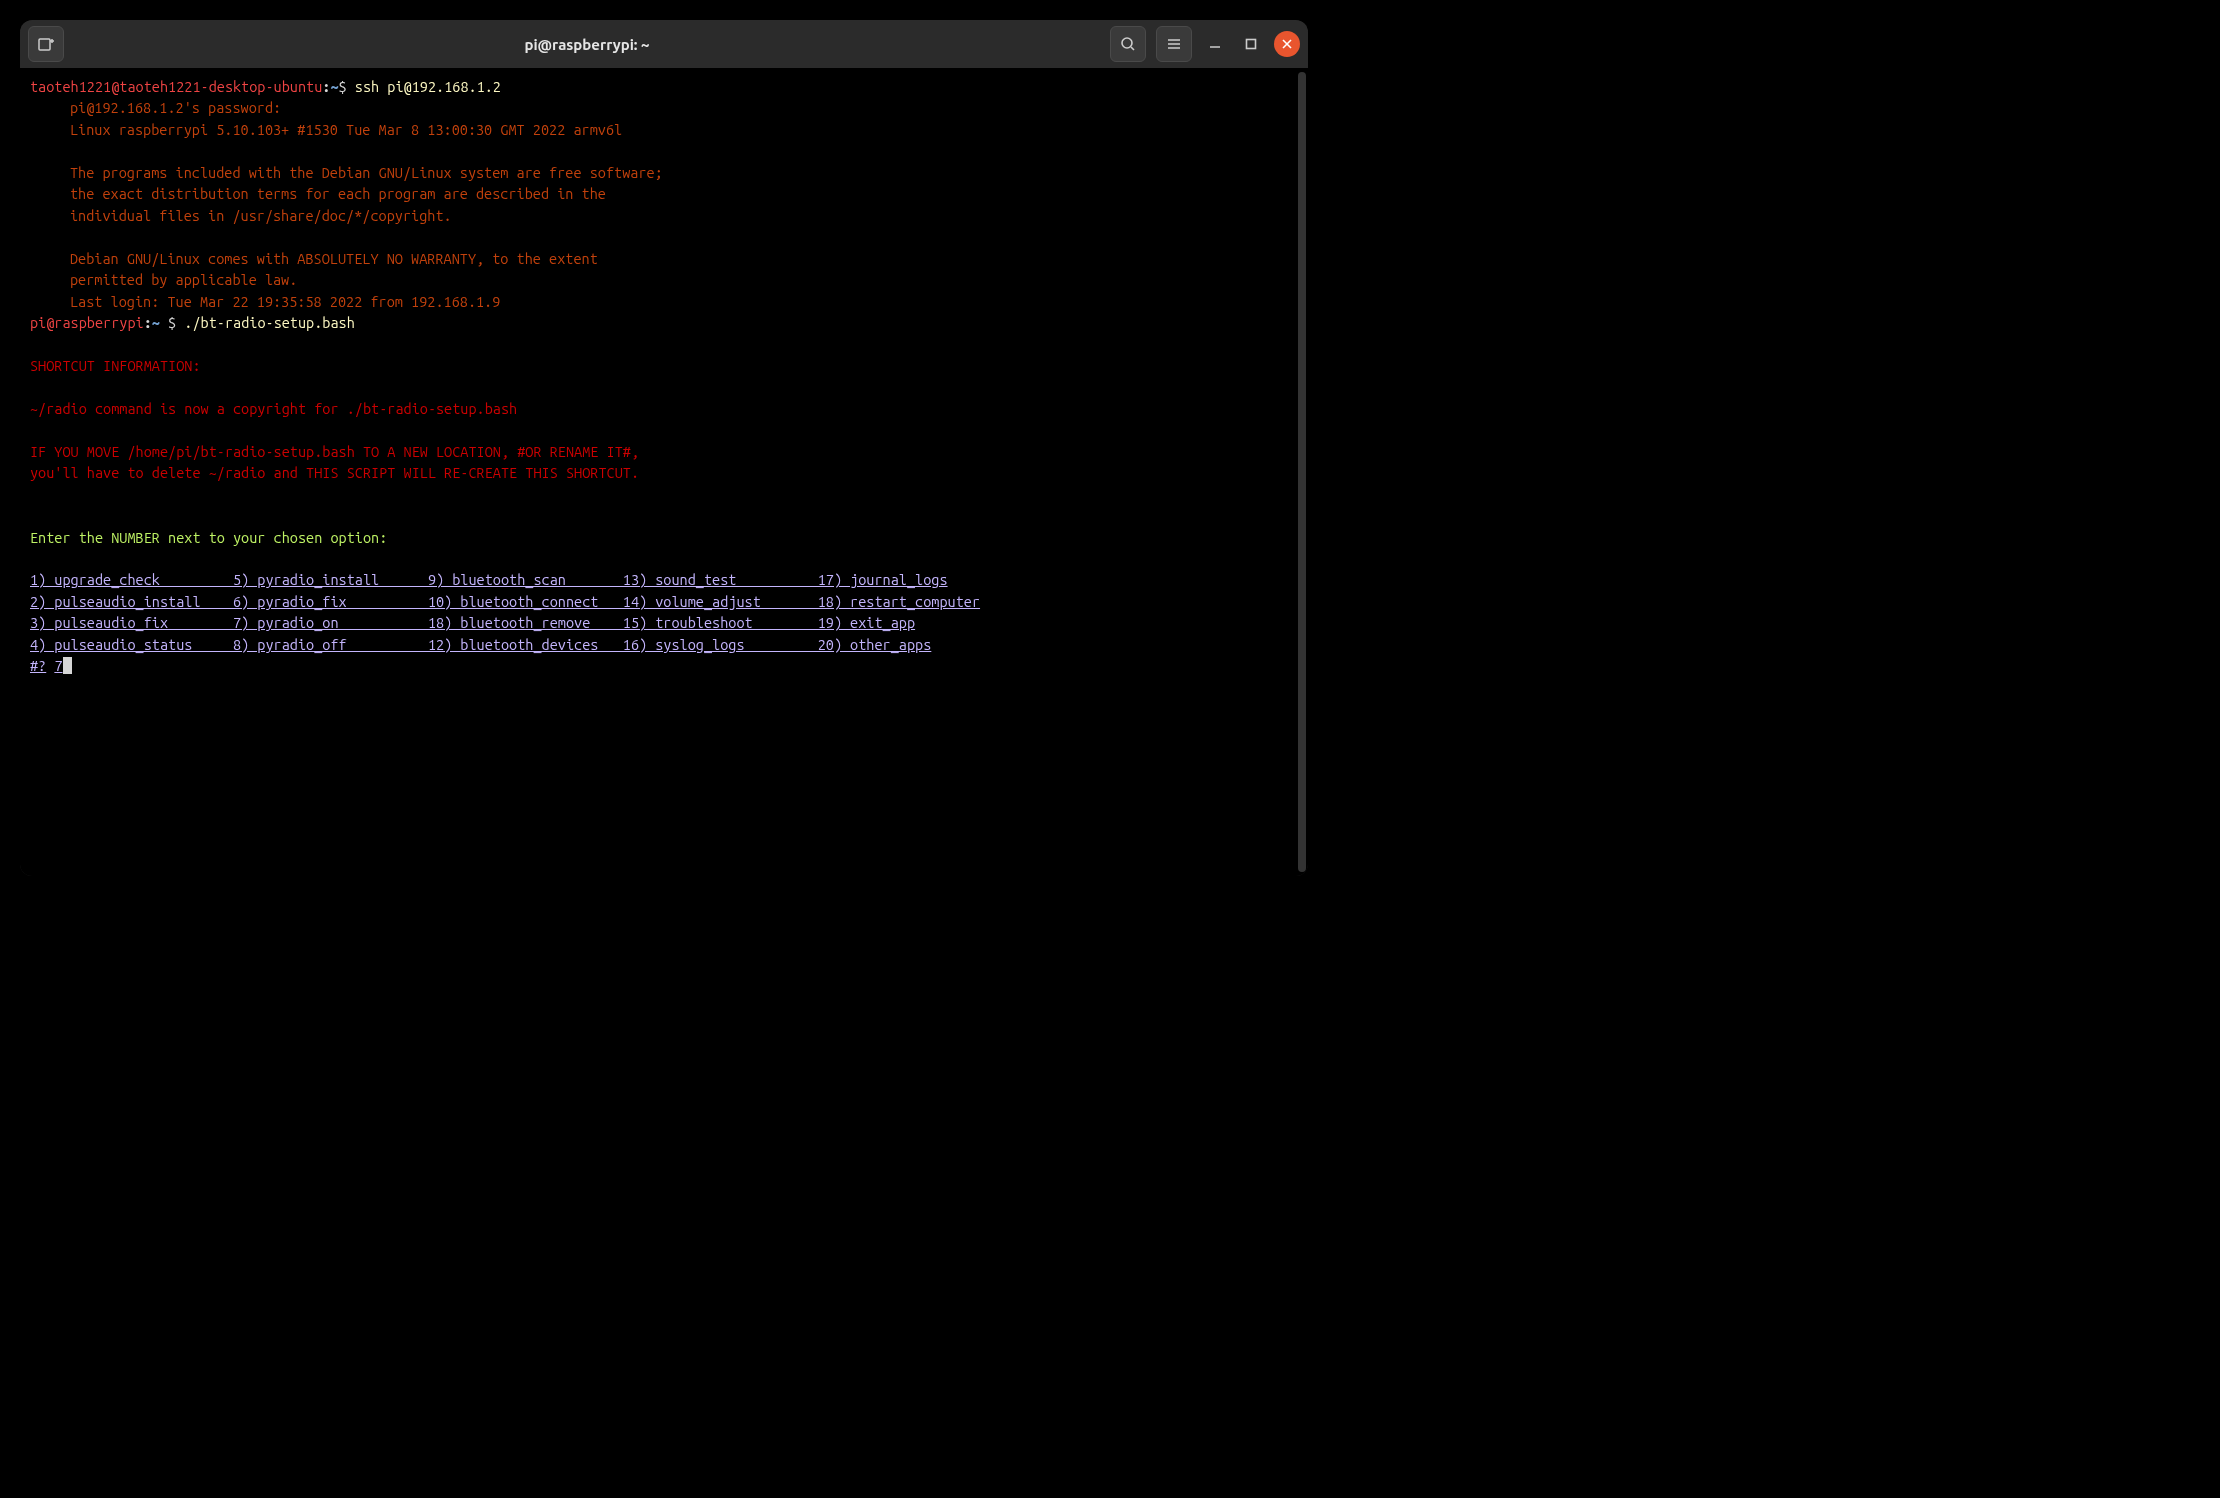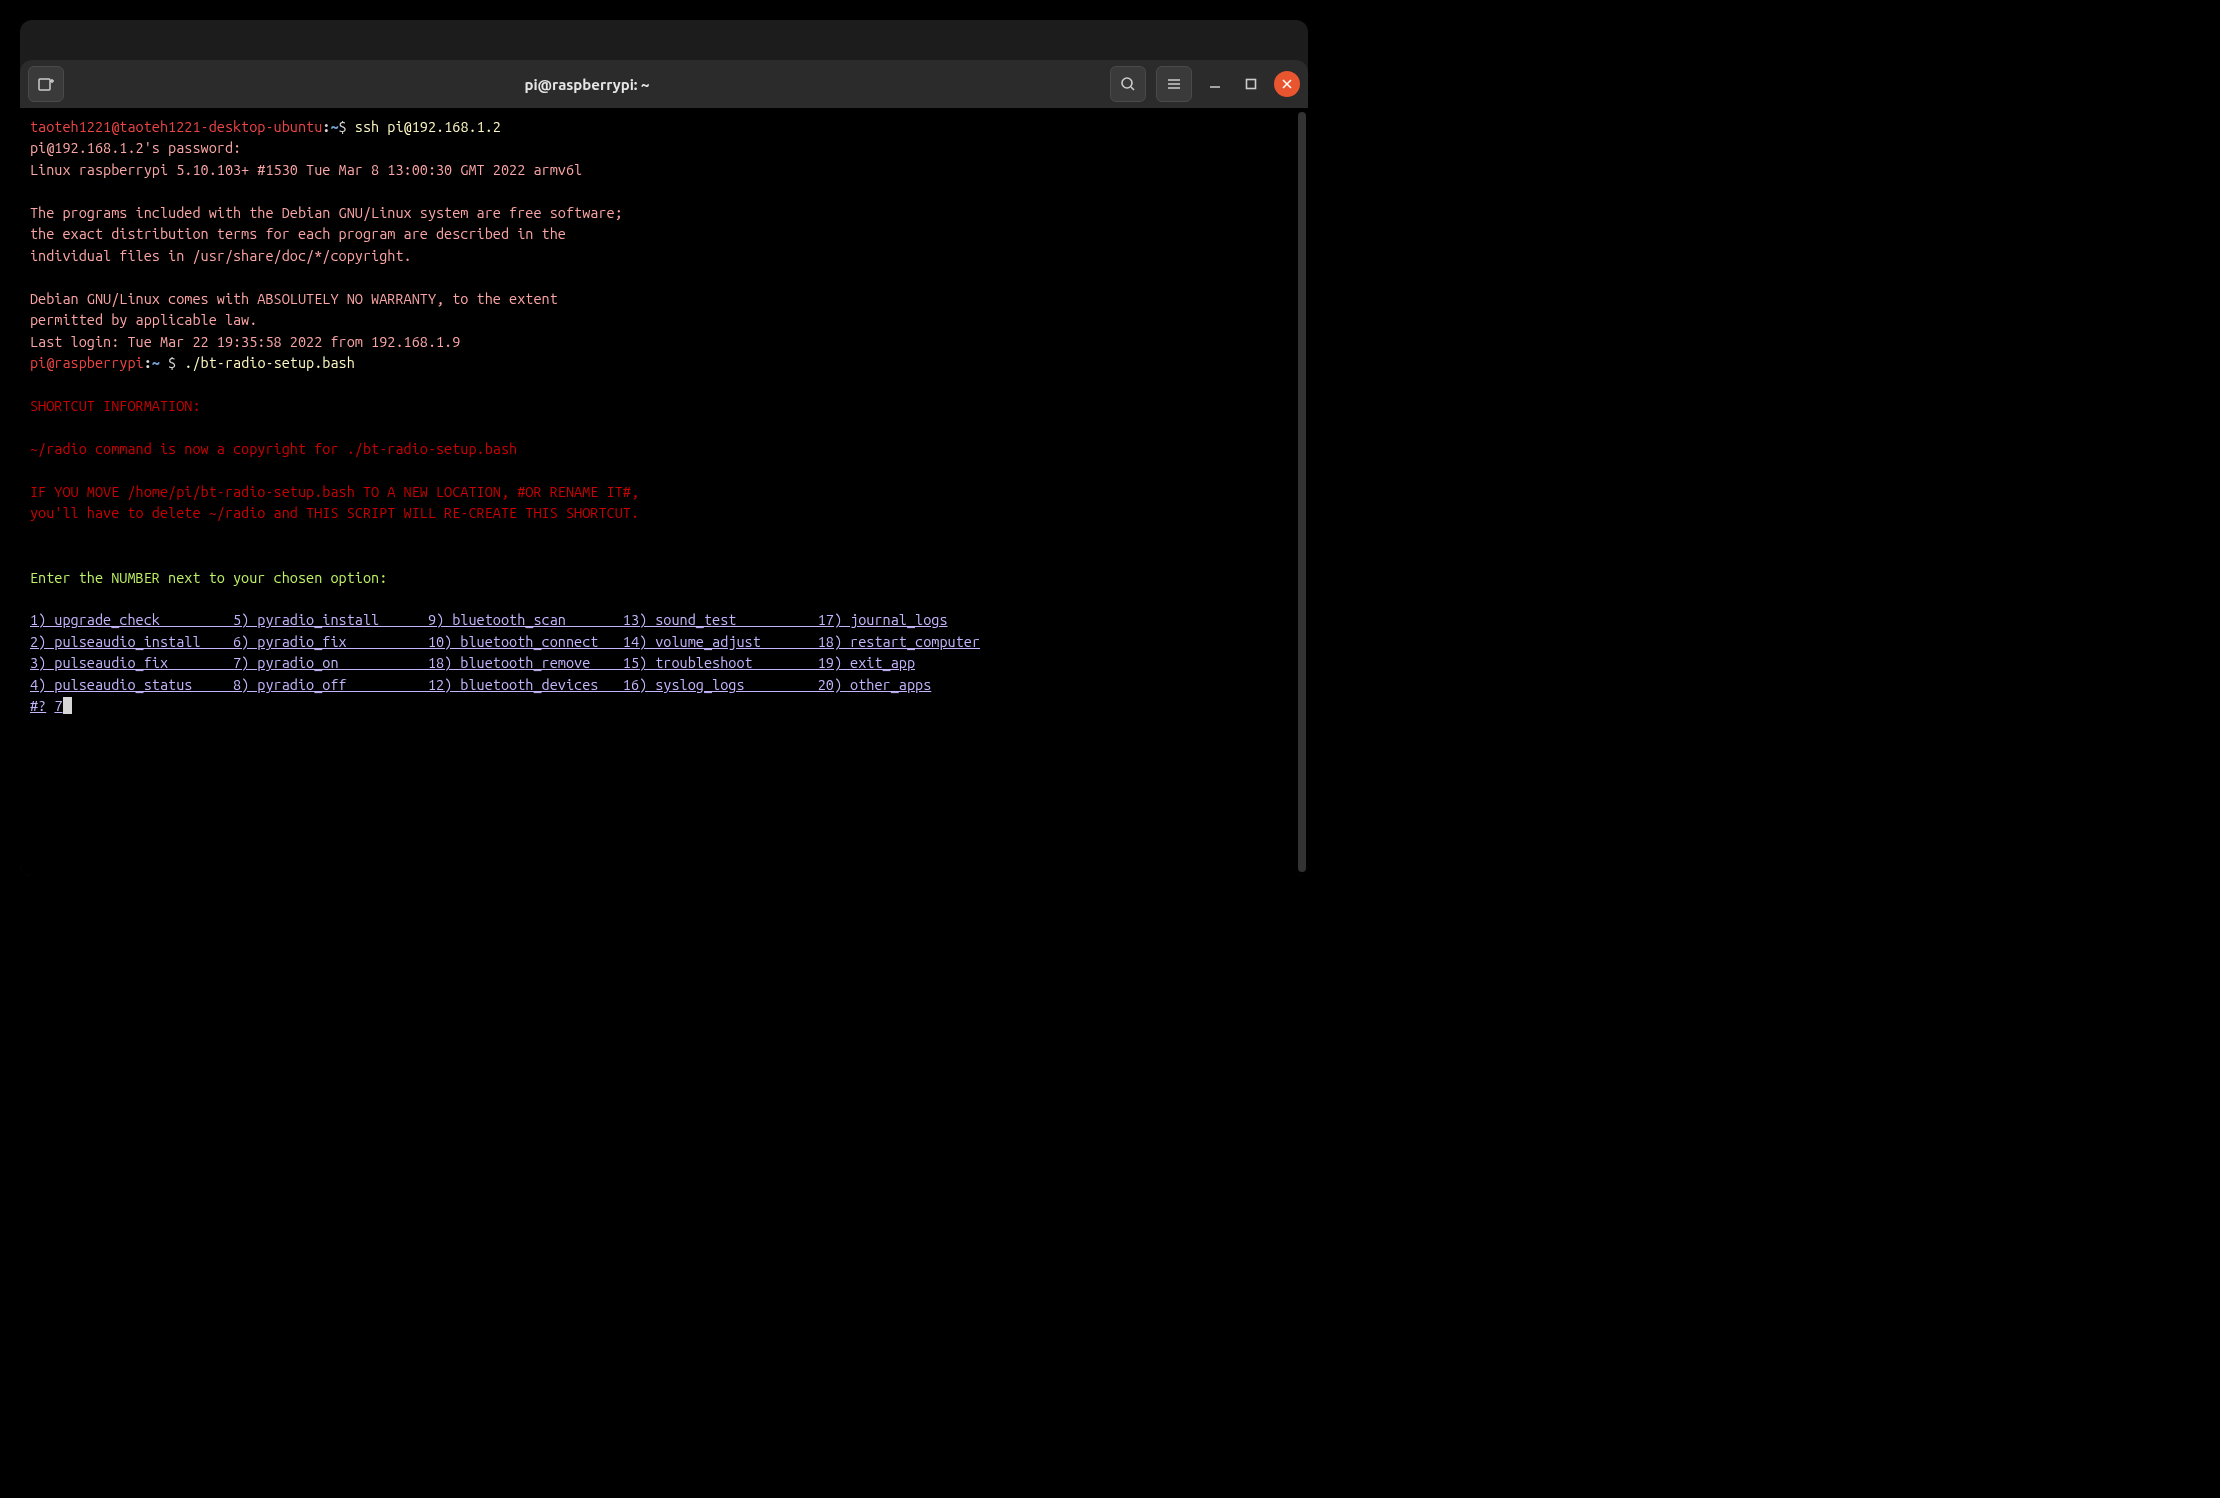--- a/index.html
+++ b/index.html
@@ -20,21 +20,20 @@
     flex-direction: column;
     overflow: hidden;
   }
   .titlebar {
     height: 48px;
     background: #2b2b2b;
     display: flex;
     align-items: center;
     padding: 4px 8px;
     border-radius: 12px 12px 0 0;
-    margin-top: 40px;
   }
   .titlebar-left {
     display: flex;
     align-items: center;
   }
   .titlebar-center {
     flex: 1;
     text-align: center;
     color: #e6e6e6;
     font-family: 'Ubuntu', sans-serif;
@@ -105,21 +104,21 @@
     width: 8px;
     height: calc(100% - 8px);
     background: #333;
     border-radius: 4px;
   }
   .user-host { color: #ef4444; font-weight: normal; }
   .colon { color: #d6d6d6; font-weight: bold; }
   .path { color: #729fcf; font-weight: bold; }
   .dollar { color: #d6d6d6; }
   .cmd { color: #fef9c3; }
-  .motd { color: #fca5a5; }
+  .motd { color: #c2410c; margin-left: 40px; }
   .red { color: #cc0000; }
   .yellow { color: #bef264; }
   .menu-item { color: #c4b5fd; text-decoration: underline; }
   .cursor {
     display: inline-block;
     width: 9px;
     height: 17px;
     background: #d6d6d6;
     vertical-align: text-bottom;
   }

